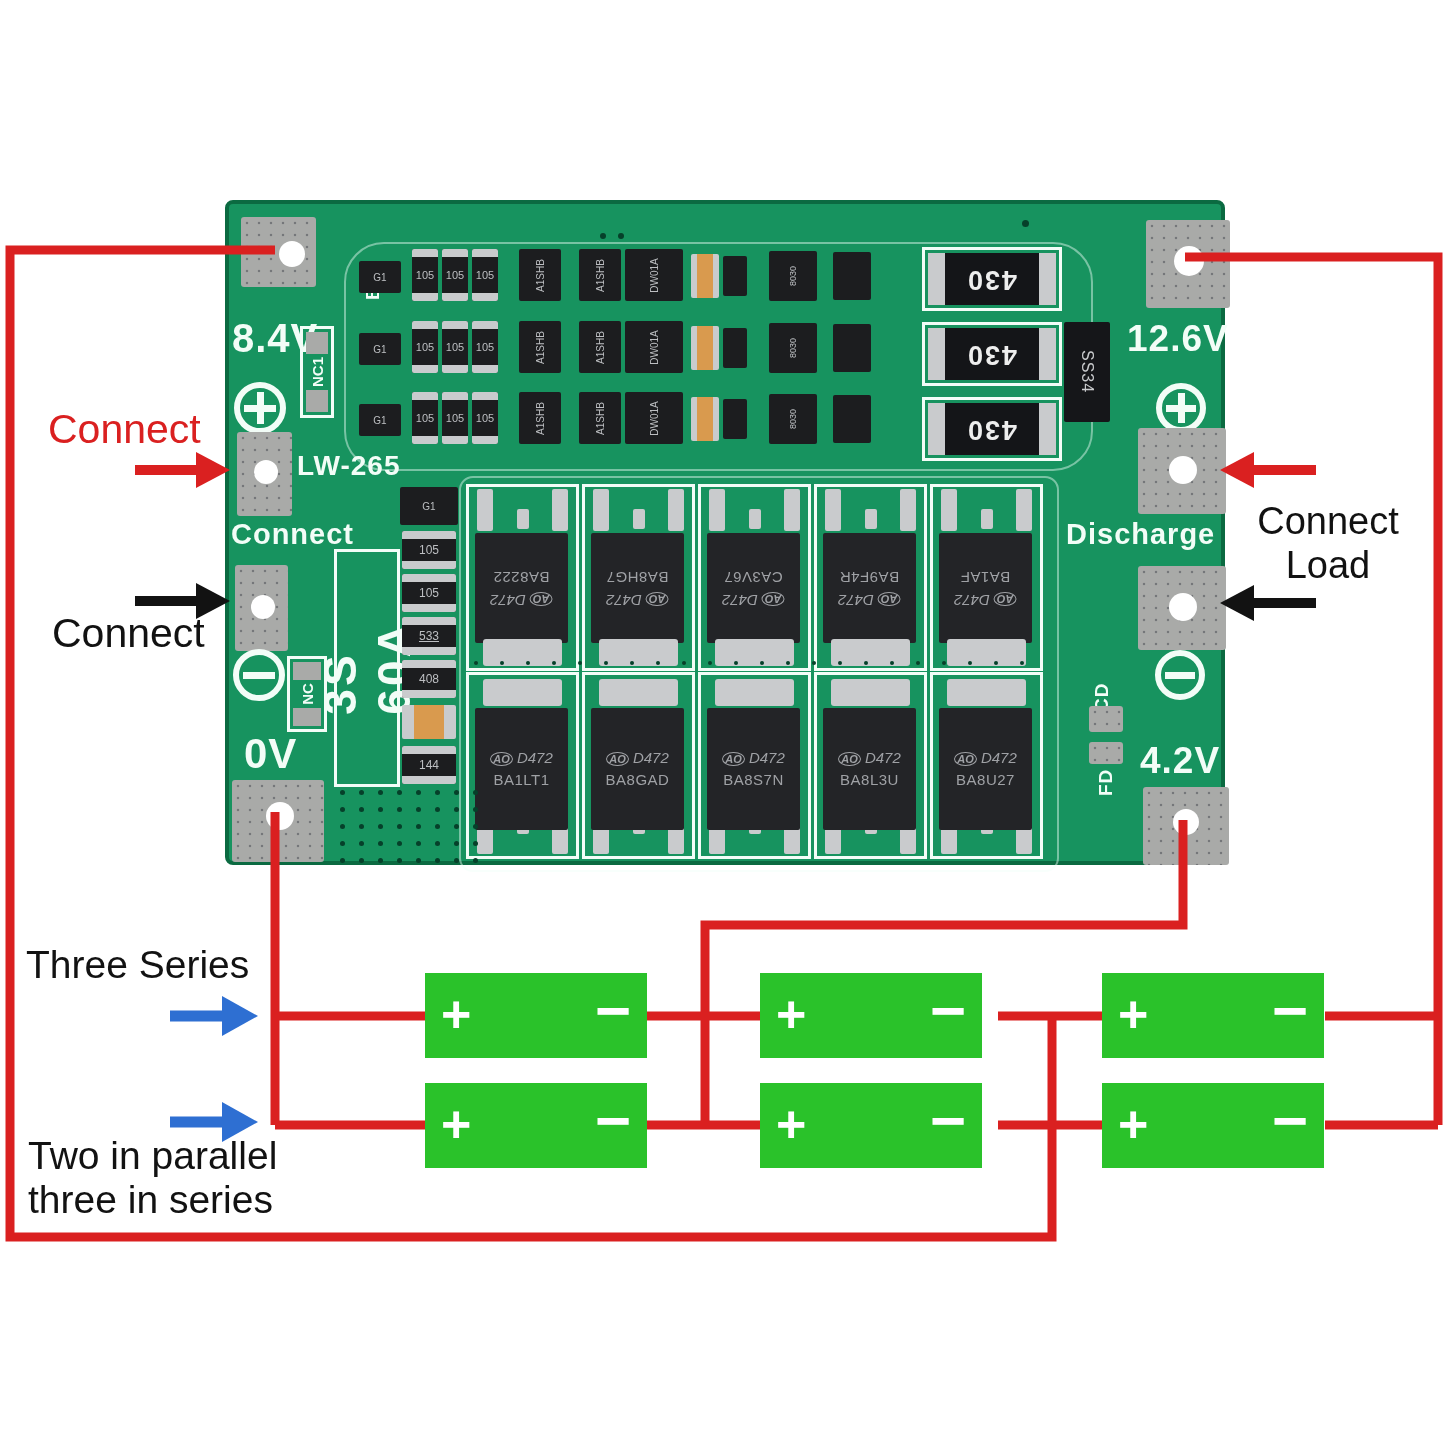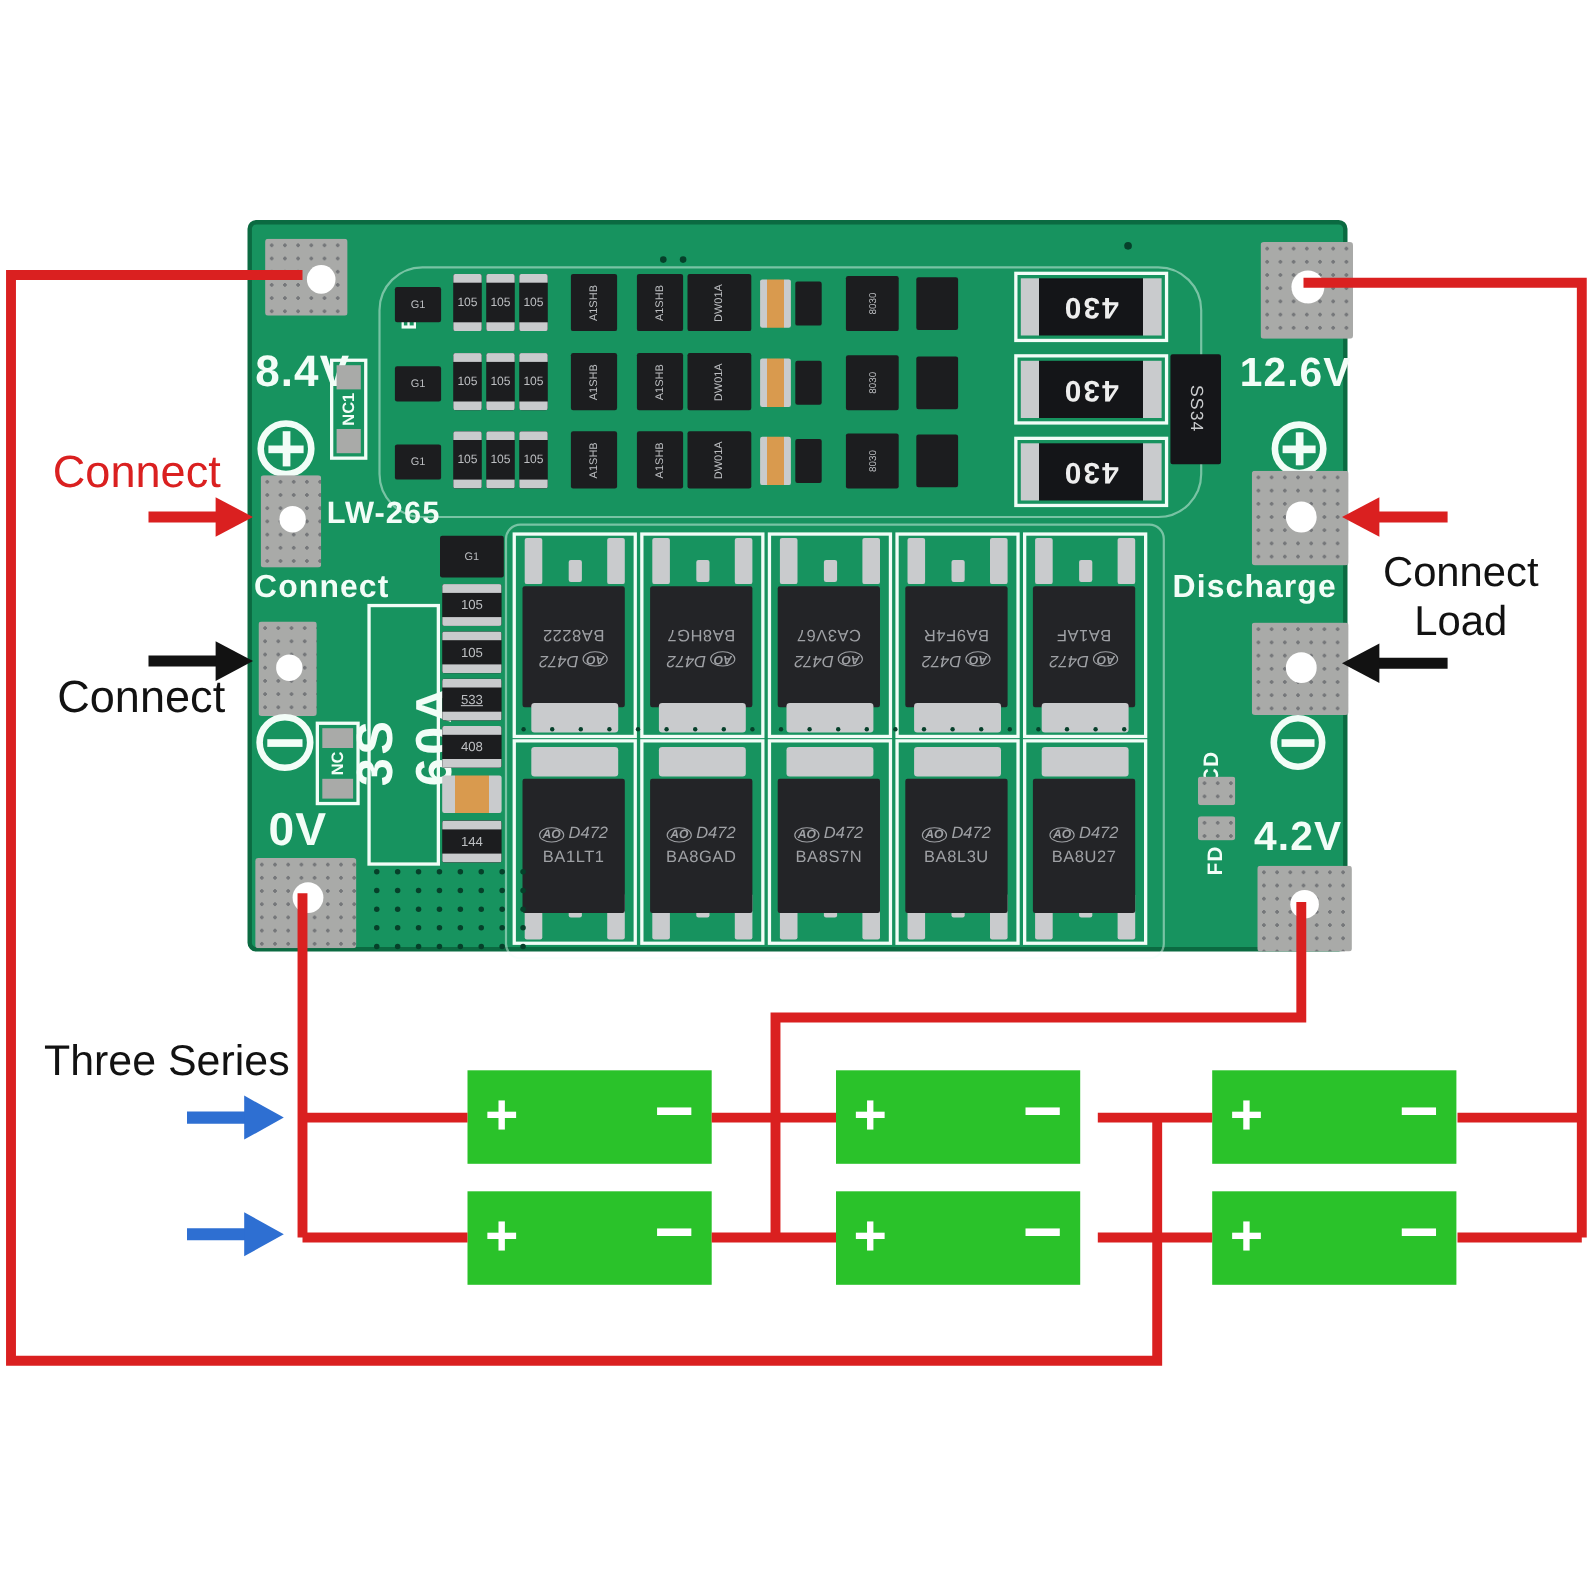--- a/index.html
+++ b/index.html
@@ -517,16 +517,18 @@
       <polygon points="222,1102 258,1122 222,1142" fill="var(--c-blue)"></polygon>
     </g>
   </svg>
 
   <div class="note red" style="left:48px;top:406px;font-size:41px;">Connect</div>
   <div class="note" style="left:52px;top:610px;font-size:41px;">Connect</div>
   <div class="note" style="left:1238px;top:500px;width:180px;text-align:center;font-size:38px;line-height:1.15;">
     <div>Connect</div>
     <div>Load</div>
   </div>
-  <div class="note" style="left:40px;top:943px;font-size:39px;">Three Series</div>
+  <div class="note" style="left:26px;top:943px;font-size:39px;">Three Series</div>
   <div class="note" style="left:28px;top:1134px;font-size:39px;line-height:1.12;">
+    <div>Two in parallel</div>
+    <div>three in series</div>
   </div>
 </div>
 
 </body></html>

